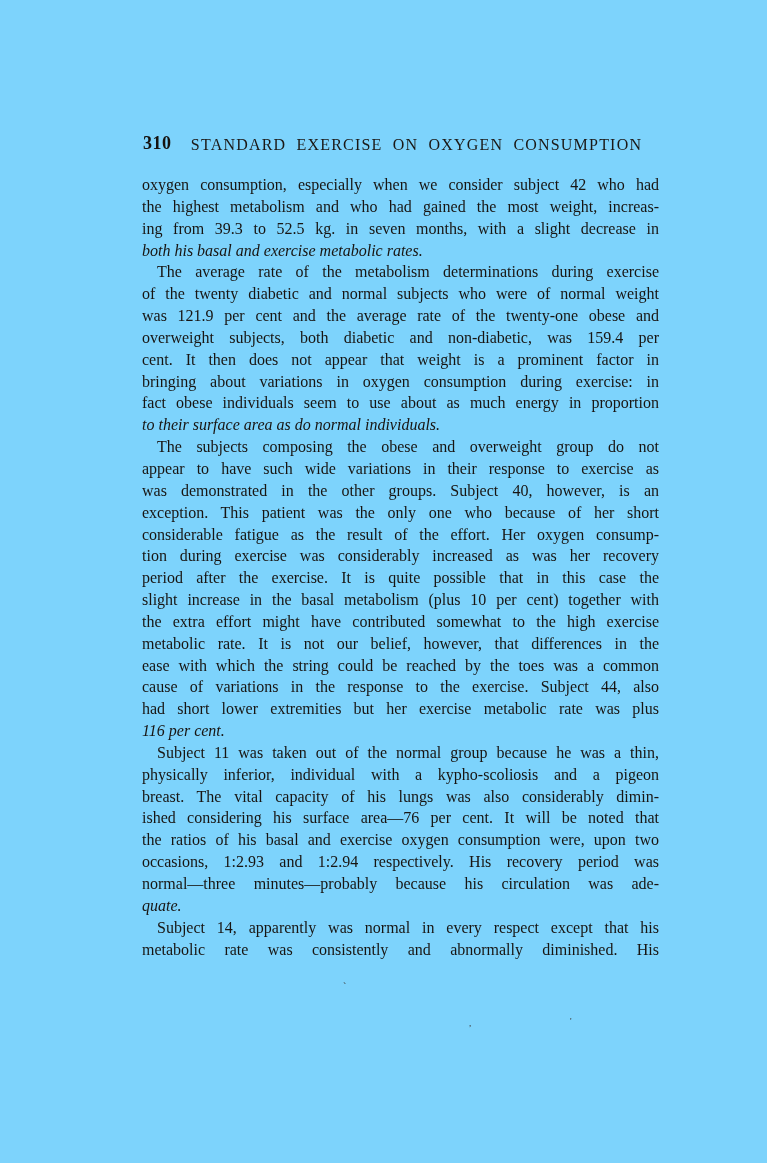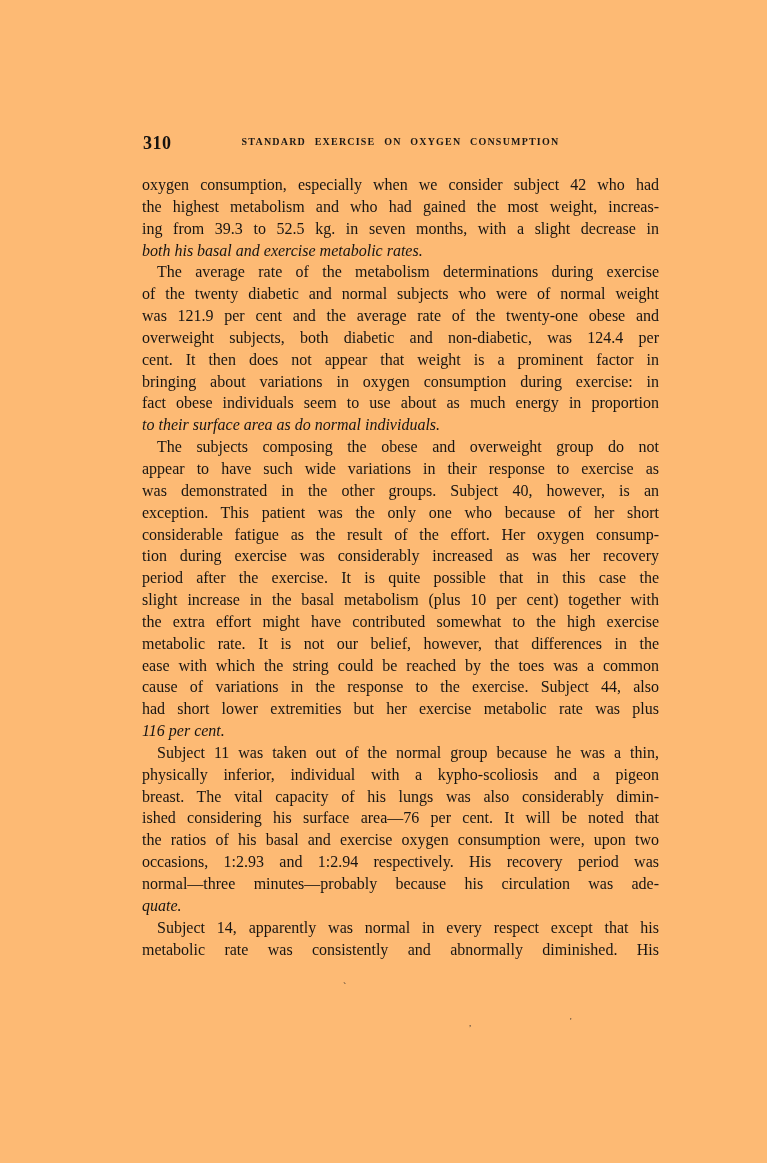--- a/index.html
+++ b/index.html
@@ -6,36 +6,36 @@
   body {
     width: 767px; height: 1163px;
     background: #ffffff;
     font-family: "Liberation Serif", "DejaVu Serif", serif;
     color: #181512;
     overflow: hidden;
     position: relative;
   }
   .page {
     position: absolute; inset: 0;
-    background: #fdba74;
+    background: #7dd3fc;
   }
   .running-header {
     position: absolute;
     left: 142px; top: 133px; width: 517px; height: 22px;
   }
   .page-num {
     position: absolute; left: 1px; top: 0;
     font-size: 18px; font-weight: 600; letter-spacing: 0.5px;
     color: #15120f;
   }
   .head-title {
-    position: absolute; left: 0; top: 3px; width: 100%;
+    position: absolute; left: 16px; top: 3px; width: 100%;
     text-align: center;
-    font-size: 10px; letter-spacing: 1.2px; word-spacing: 5px;
-    font-weight: 700;
+    font-size: 16px; letter-spacing: 1.2px; word-spacing: 5px;
+    font-weight: 400;
     color: #1b1815;
   }
   .body-text {
     position: absolute;
     left: 142px; top: 174px; width: 517px;
     font-size: 16px;
   }
   .para { margin: 0; padding: 0; }
   .line {
     height: 21.85px; line-height: 21.85px;
@@ -67,21 +67,21 @@
       <div class="para">
         <div class="line">oxygen consumption, especially when we consider subject 42 who had</div>
         <div class="line">the highest metabolism and who had gained the most weight, increas-</div>
         <div class="line">ing from 39.3 to 52.5 kg. in seven months, with a slight decrease in</div>
         <div class="line unjust">both his basal and exercise metabolic rates.</div>
       </div>
       <div class="para">
         <div class="line indent">The average rate of the metabolism determinations during exercise</div>
         <div class="line">of the twenty diabetic and normal subjects who were of normal weight</div>
         <div class="line">was 121.9 per cent and the average rate of the twenty-one obese and</div>
-        <div class="line">overweight subjects, both diabetic and non-diabetic, was 124.4 per</div>
+        <div class="line">overweight subjects, both diabetic and non-diabetic, was 159.4 per</div>
         <div class="line">cent. It then does not appear that weight is a prominent factor in</div>
         <div class="line">bringing about variations in oxygen consumption during exercise: in</div>
         <div class="line">fact obese individuals seem to use about as much energy in proportion</div>
         <div class="line unjust">to their surface area as do normal individuals.</div>
       </div>
       <div class="para">
         <div class="line indent">The subjects composing the obese and overweight group do not</div>
         <div class="line">appear to have such wide variations in their response to exercise as</div>
         <div class="line">was demonstrated in the other groups. Subject 40, however, is an</div>
         <div class="line">exception. This patient was the only one who because of her short</div>

